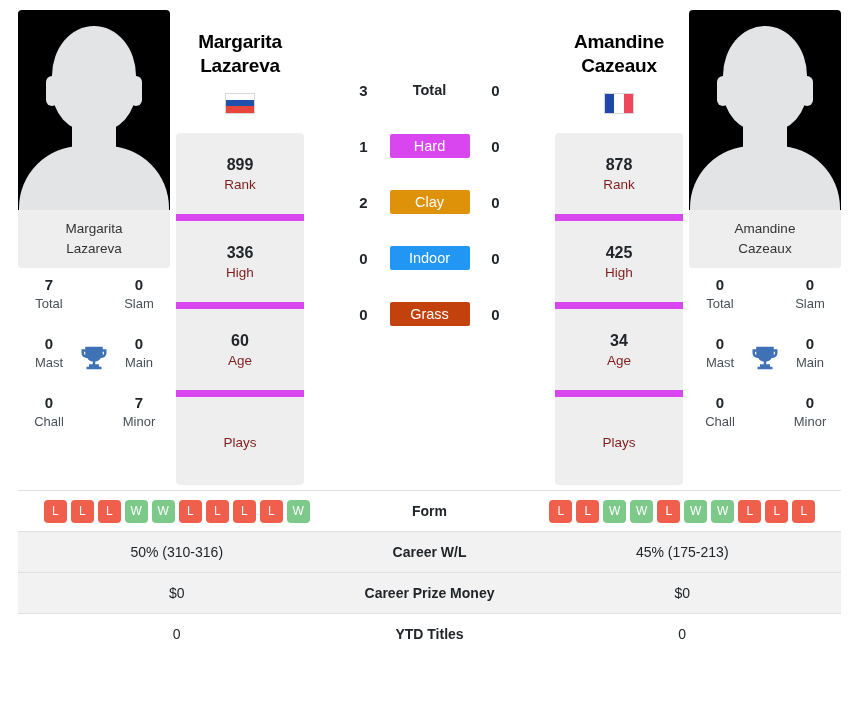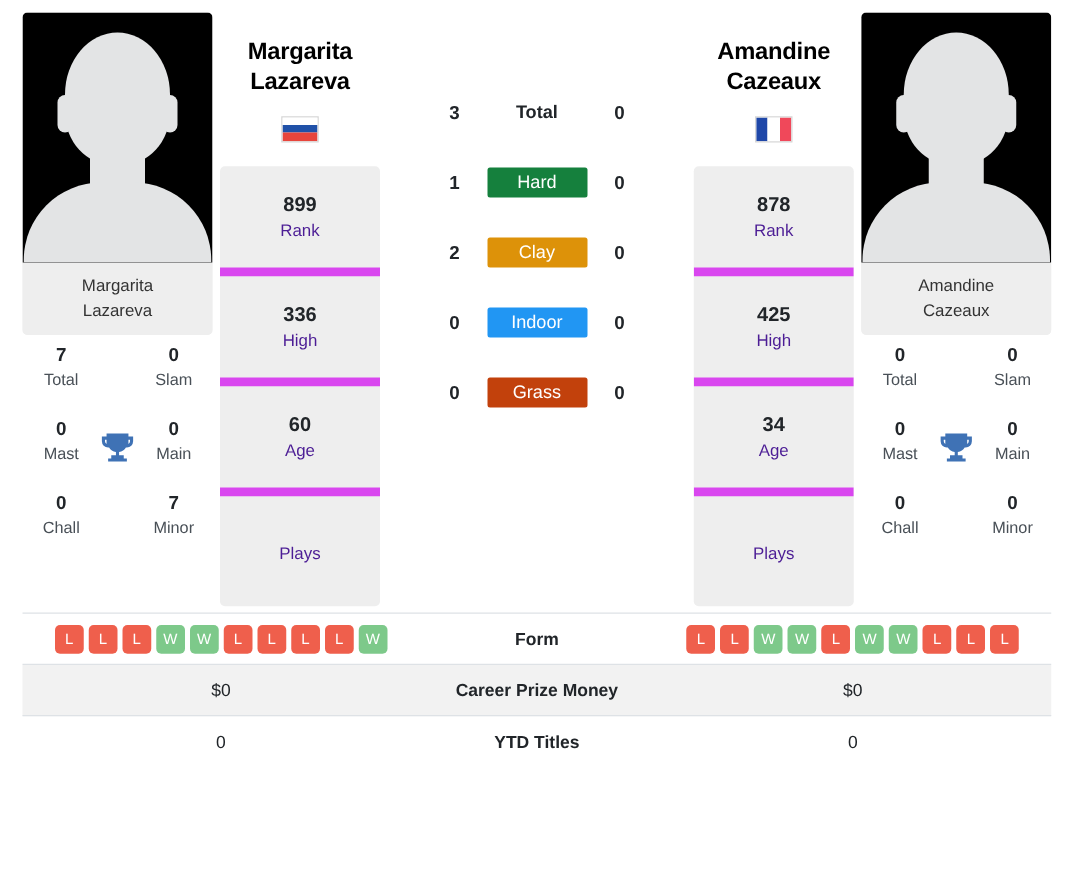--- a/index.html
+++ b/index.html
@@ -146,21 +146,21 @@
     align-items: center;
     justify-content: center;
     border-bottom: 7px solid #d946ef;
   }
   .stat-cell:last-child { border-bottom: none; text-align: center; }
   .stat-val {
     font-size: 16px; font-weight: bold; color: #212529;
     line-height: 1.2;
   }
   .stat-lbl {
-    font-size: 13.5px; color: #4c1d95;
+    font-size: 13.5px; color: #7f1d1d;
     margin-top: 3px;
   }
 
   
   .surfaces-col {
     flex: 1 1 auto;
     padding-top: 52px;
     display: flex;
     flex-direction: column;
     gap: 0;
@@ -325,21 +325,21 @@
     </div>
 
     <div class="surfaces-col">
       <div class="surf-row">
         <div class="surf-score">3</div>
         <div class="surf-badge plain">Total</div>
         <div class="surf-score">0</div>
       </div>
       <div class="surf-row">
         <div class="surf-score">1</div>
-        <div class="surf-badge" style="background:#15803d">Hard</div>
+        <div class="surf-badge" style="background:#d946ef">Hard</div>
         <div class="surf-score">0</div>
       </div>
       <div class="surf-row">
         <div class="surf-score">2</div>
         <div class="surf-badge" style="background:#dd9209">Clay</div>
         <div class="surf-score">0</div>
       </div>
       <div class="surf-row">
         <div class="surf-score">0</div>
         <div class="surf-badge" style="background:#2196f3">Indoor</div>
@@ -465,20 +465,25 @@
               <div class="fb" style="background: rgb(125, 201, 138);">W</div>
               <div class="fb" style="background: rgb(125, 201, 138);">W</div>
               <div class="fb" style="background: rgb(239, 95, 76);">L</div>
               <div class="fb" style="background: rgb(125, 201, 138);">W</div>
               <div class="fb" style="background: rgb(125, 201, 138);">W</div>
               <div class="fb" style="background: rgb(239, 95, 76);">L</div>
               <div class="fb" style="background: rgb(239, 95, 76);">L</div>
               <div class="fb" style="background: rgb(239, 95, 76);">L</div>
             </div>
         </td>
+      </tr>
+      <tr class="striped">
+        <td>50% (310-316)</td>
+        <td class="mid">Career W/L</td>
+        <td>45% (175-213)</td>
       </tr>
       <tr class="striped">
         <td>$0</td>
         <td class="mid">Career Prize Money</td>
         <td>$0</td>
       </tr>
       <tr>
         <td>0</td>
         <td class="mid">YTD Titles</td>
         <td>0</td>

